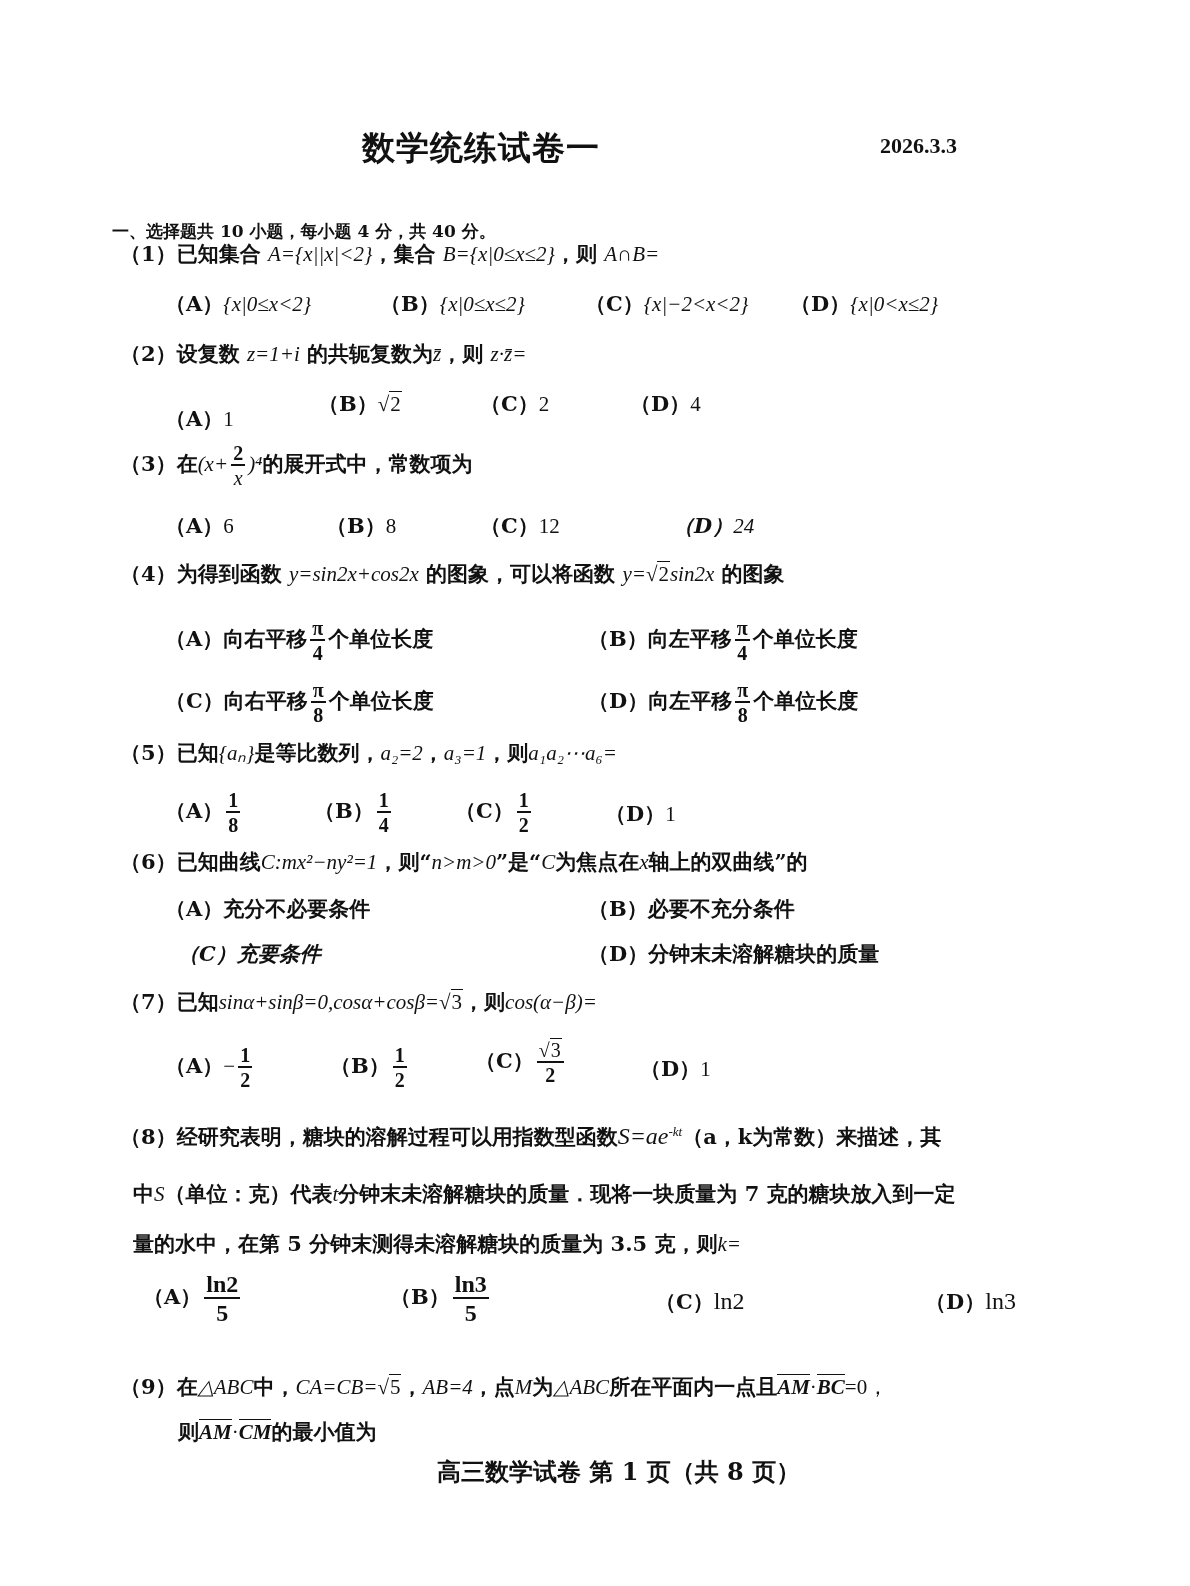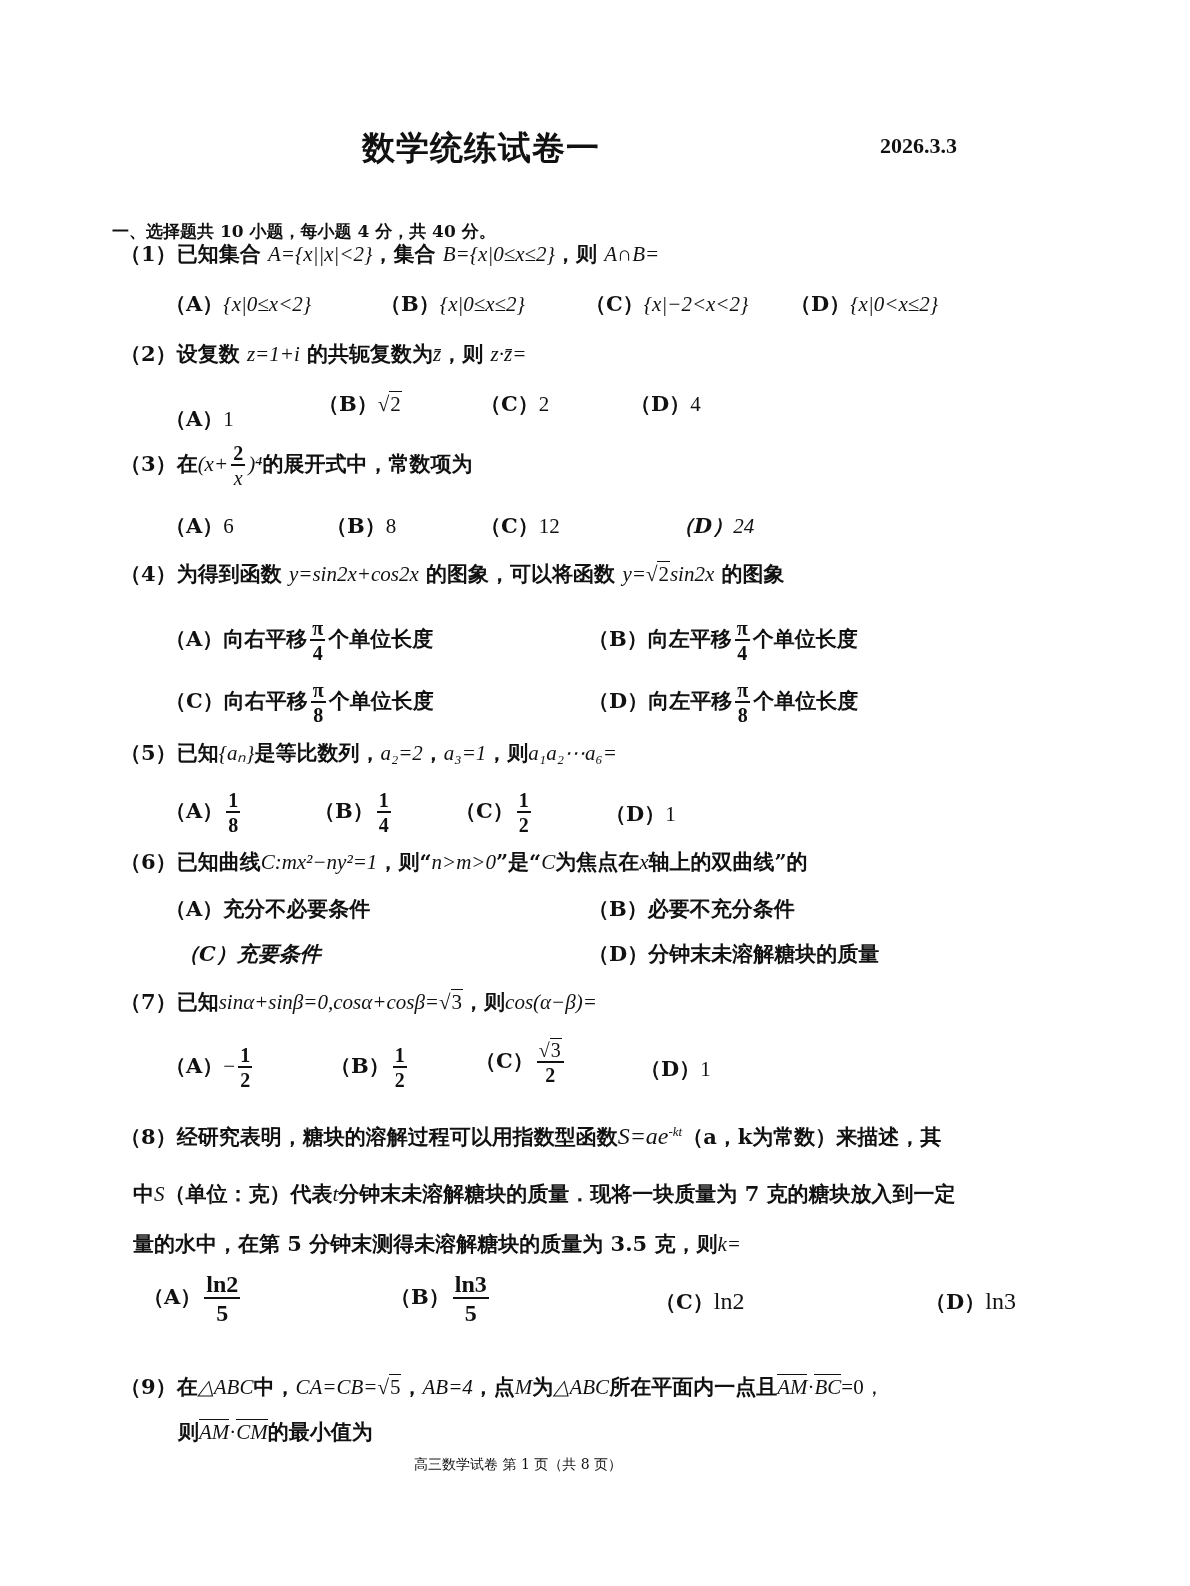--- a/index.html
+++ b/index.html
@@ -15,22 +15,22 @@
   .q { font-size: 21px; font-weight: bold; }
   .opt { font-size: 21px; font-weight: bold; }
   .m { font-family: "Liberation Serif", serif; font-style: italic; font-weight: normal; }
   .mr { font-family: "Liberation Serif", serif; font-weight: normal; }
   .frac { display: inline-flex; flex-direction: column; align-items: center; vertical-align: middle; line-height: 1; font-family: "Liberation Serif", serif; margin: 0 3px; }
   .frac .num { border-bottom: 2px solid #111; padding: 0 2px 1px; font-size: 20px; }
   .frac .den { padding-top: 2px; font-size: 20px; }
   .frac.big .num, .frac.big .den { font-size: 24px; }
   .sqrt { font-family: "Liberation Serif", serif; font-weight: normal; }
   .sqrt .rad { border-top: 1.5px solid #111; padding: 0 1px; }
-  .vec { border-top: 1.5px solid #111; font-family: "Liberation Serif", serif; font-style: italic; font-weight: normal; }
-  .footer { left: 414px; top: 1456px; font-size: 14px; font-weight: normal; }
+  .vec { border-top: 1.5px solid #111; font-family: "Liberation Serif", serif; font-style: italic; font-weight: bold; }
+  .footer { left: 437px; top: 1456px; font-size: 24px; font-weight: bold; }
 </style>
 </head>
 <body>
 
 <div class="abs title">数学统练试卷一</div>
 <div class="abs date">2026.3.3</div>
 <div class="abs section">一、选择题共 10 小题，每小题 4 分，共 40 分。</div>
 
 <div class="abs q" style="left:120px; top:240px;">
   <span>（1）</span><span>已知集合 </span><span class="m">A={x||x|&lt;2}</span><span>，集合 </span><span class="m">B={x|0≤x≤2}</span><span>，则 </span><span class="m">A∩B=</span>

